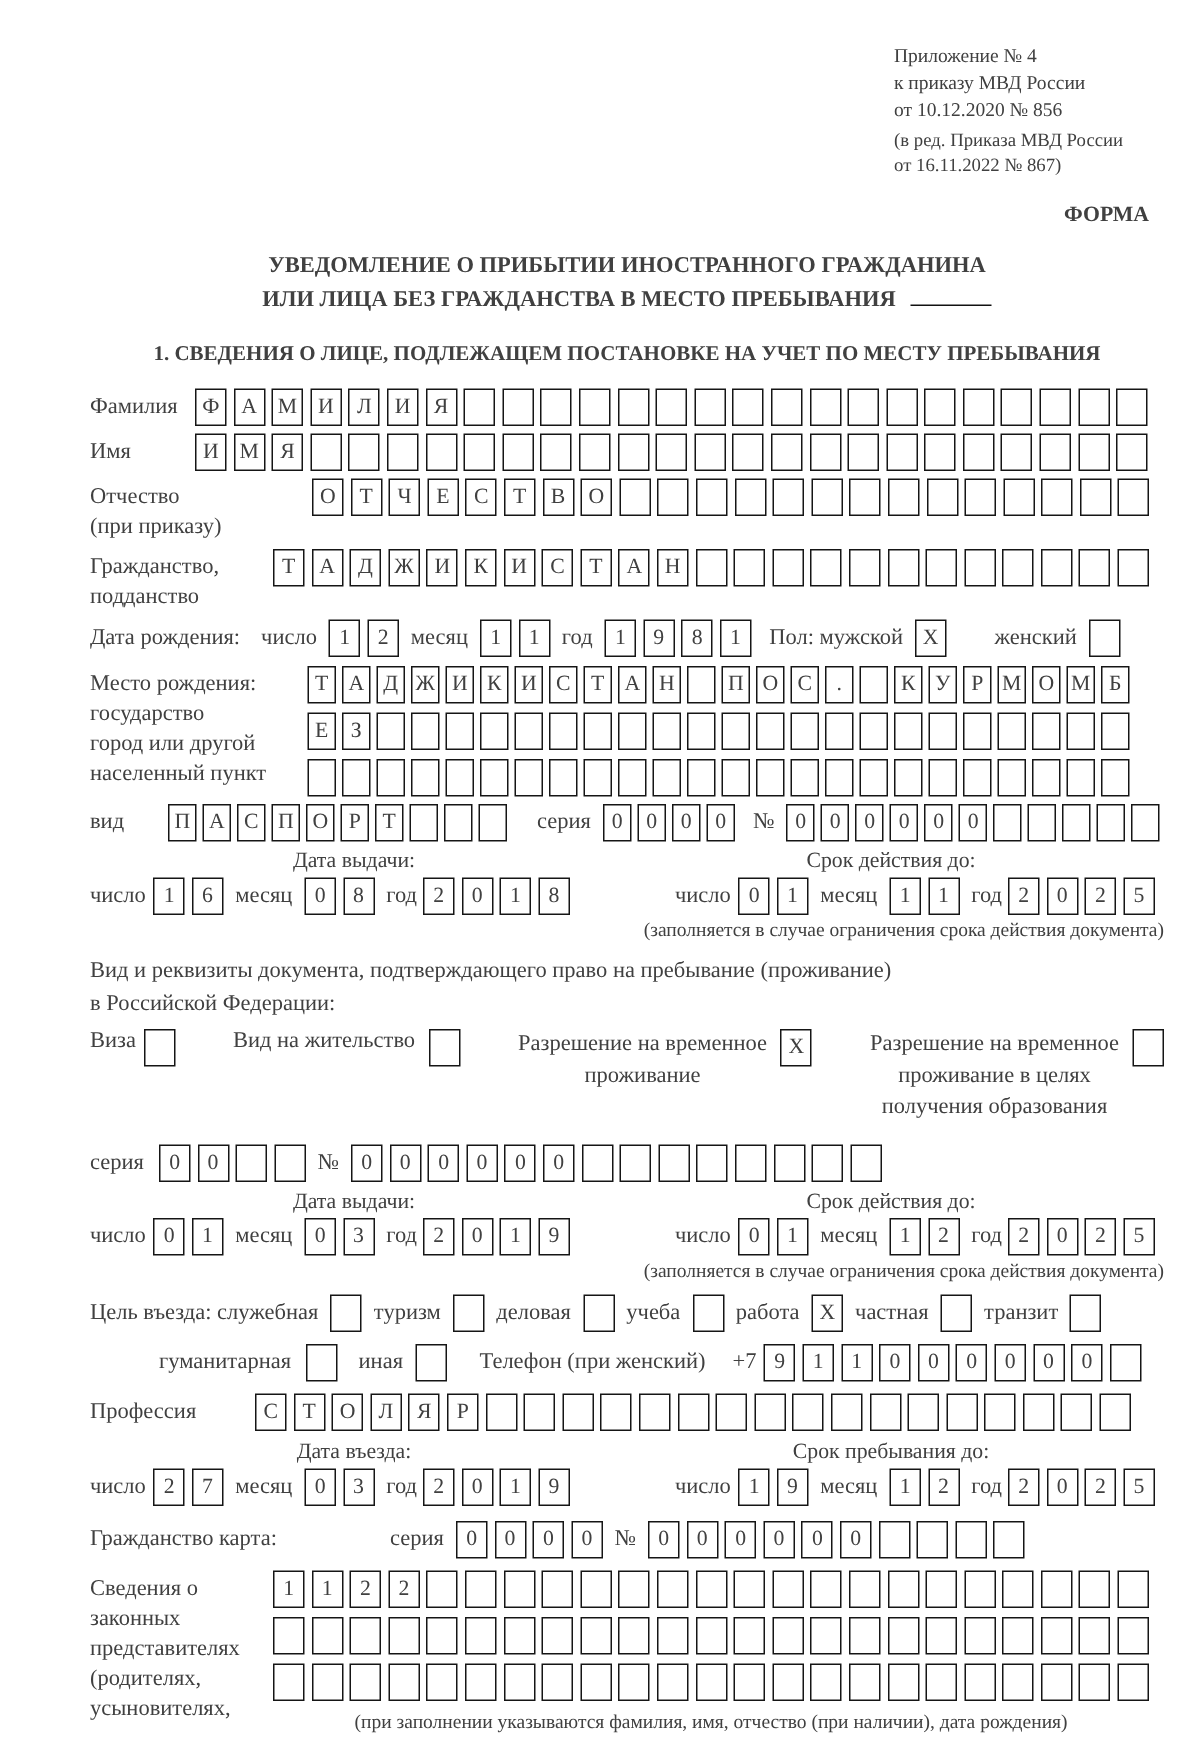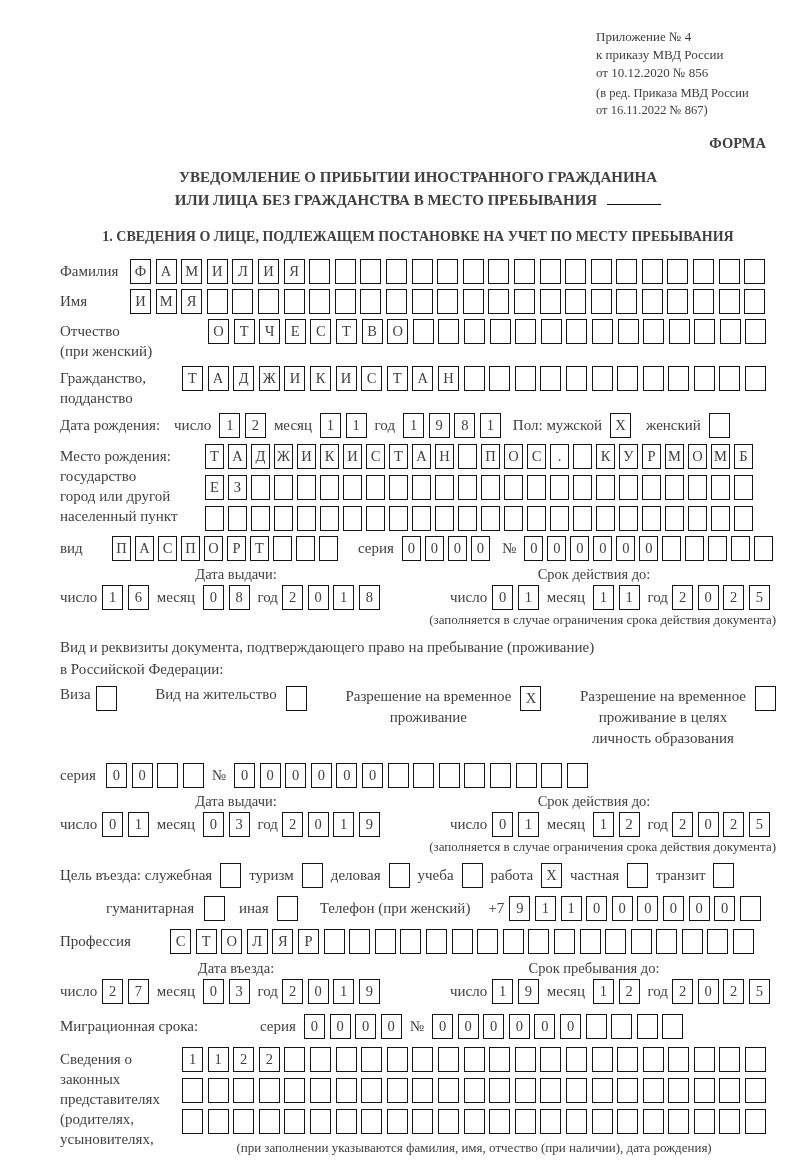--- a/index.html
+++ b/index.html
@@ -133,21 +133,21 @@
         <span></span>
         <span></span>
         <span></span>
         <span></span>
       </span>
   </div>
 
   <div class="frow top">
     <span class="lbl w146 stack">
       <span>Отчество</span>
-      <span>(при женский)</span>
+      <span>(при приказу)</span>
     </span>
     <span class="cells">
         <span>О</span>
         <span>Т</span>
         <span>Ч</span>
         <span>Е</span>
         <span>С</span>
         <span>Т</span>
         <span>В</span>
         <span>О</span>
@@ -216,21 +216,21 @@
     <span class="cells">
         <span>1</span>
         <span>9</span>
         <span>8</span>
         <span>1</span>
       </span>
     <span class="dlbl" style="margin-left:12px;">Пол: мужской</span>
     <span class="cells">
         <span>X</span>
       </span>
-    <span class="dlbl" style="margin-left:15px;">женский</span>
+    <span class="dlbl" style="margin-left:32px;">женский</span>
     <span class="cells">
         <span></span>
       </span>
   </div>
 
   <div class="frow top" style="margin-top:6px;">
     <span class="lbl w142 stack">
       <span>Место рождения:</span>
       <span>государство</span>
       <span>город или другой</span>
@@ -428,21 +428,21 @@
         <span>проживание</span>
       </span>
       <span class="cells">
           <span>X</span>
         </span>
     </span>
     <span class="opt">
       <span class="optlbl ctr">
         <span>Разрешение на временное</span><br>
         <span>проживание в целях</span><br>
-        <span>личность образования</span>
+        <span>получения образования</span>
       </span>
       <span class="cells">
           <span></span>
         </span>
     </span>
   </div>
 
   <div class="frow">
     <span class="lbl" style="margin-right:10px;">серия</span>
     <span class="cells">
@@ -644,21 +644,21 @@
             <span>2</span>
             <span>0</span>
             <span>2</span>
             <span>5</span>
           </span>
       </div>
     </div>
   </div>
 
   <div class="frow" style="margin-top:10px;">
-    <span class="lbl" style="width:200px;">Миграционная срока:</span>
+    <span class="lbl" style="width:200px;">Гражданство карта:</span>
     <span class="dlbl first" style="margin-right:8px;">серия</span>
     <span class="cells">
         <span>0</span>
         <span>0</span>
         <span>0</span>
         <span>0</span>
       </span>
     <span class="dlbl">№</span>
     <span class="cells">
         <span>0</span>

